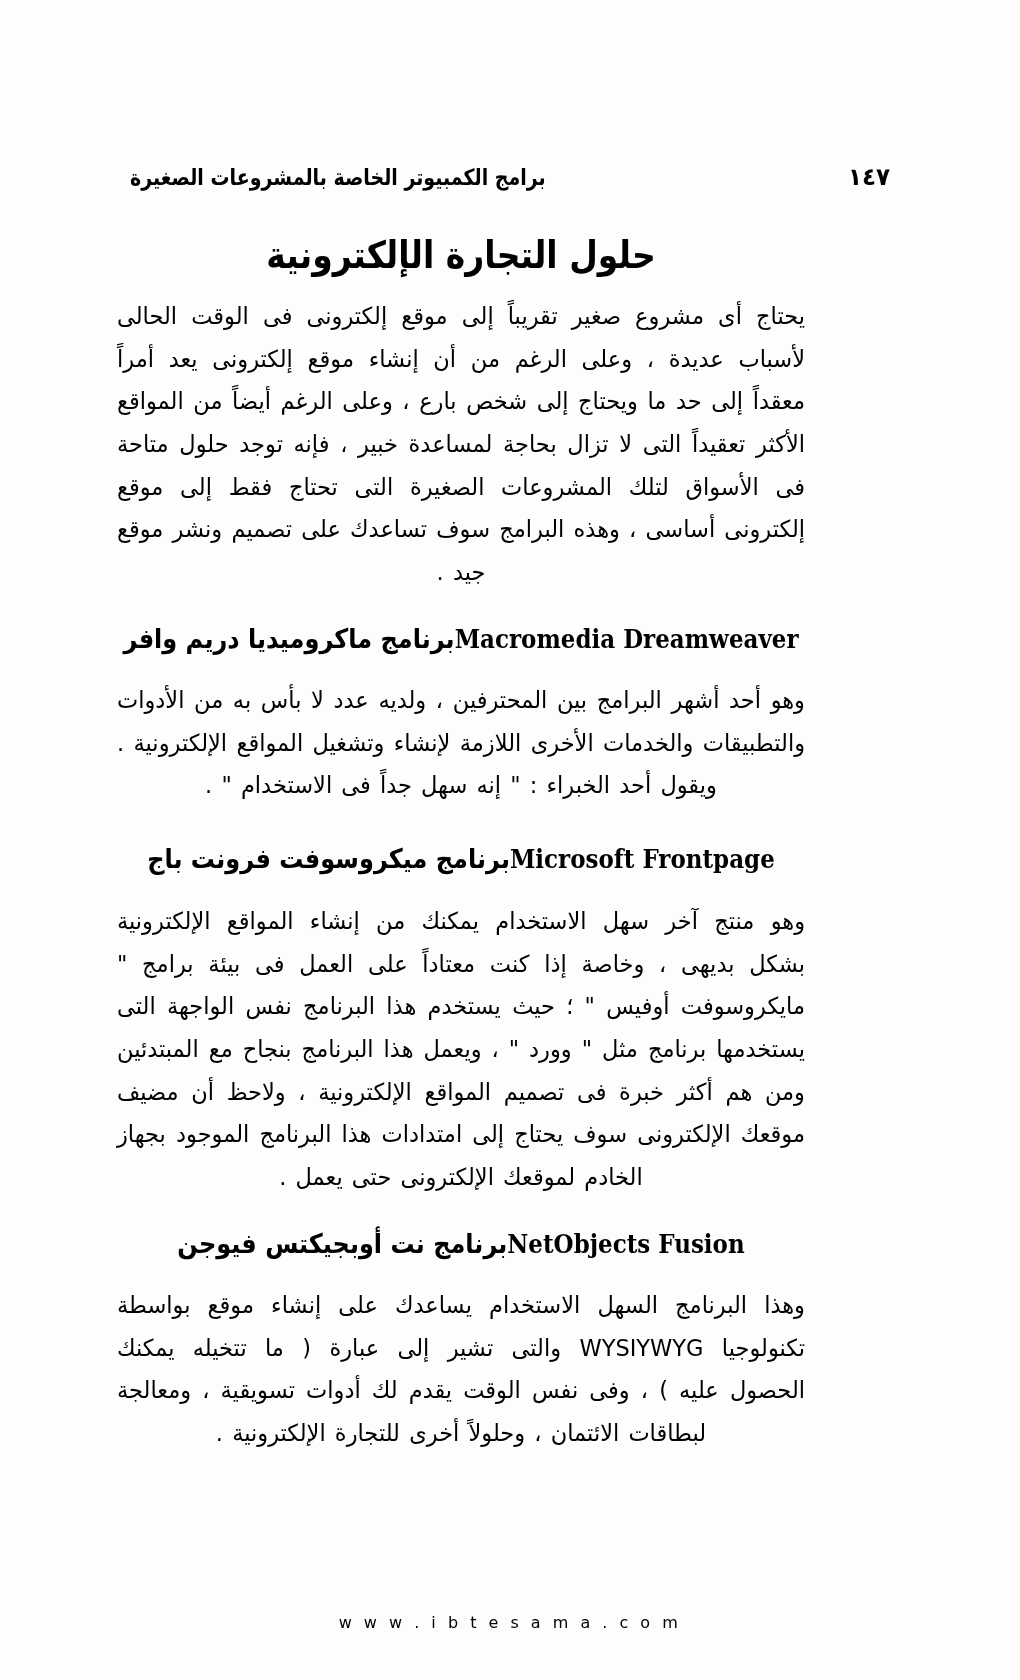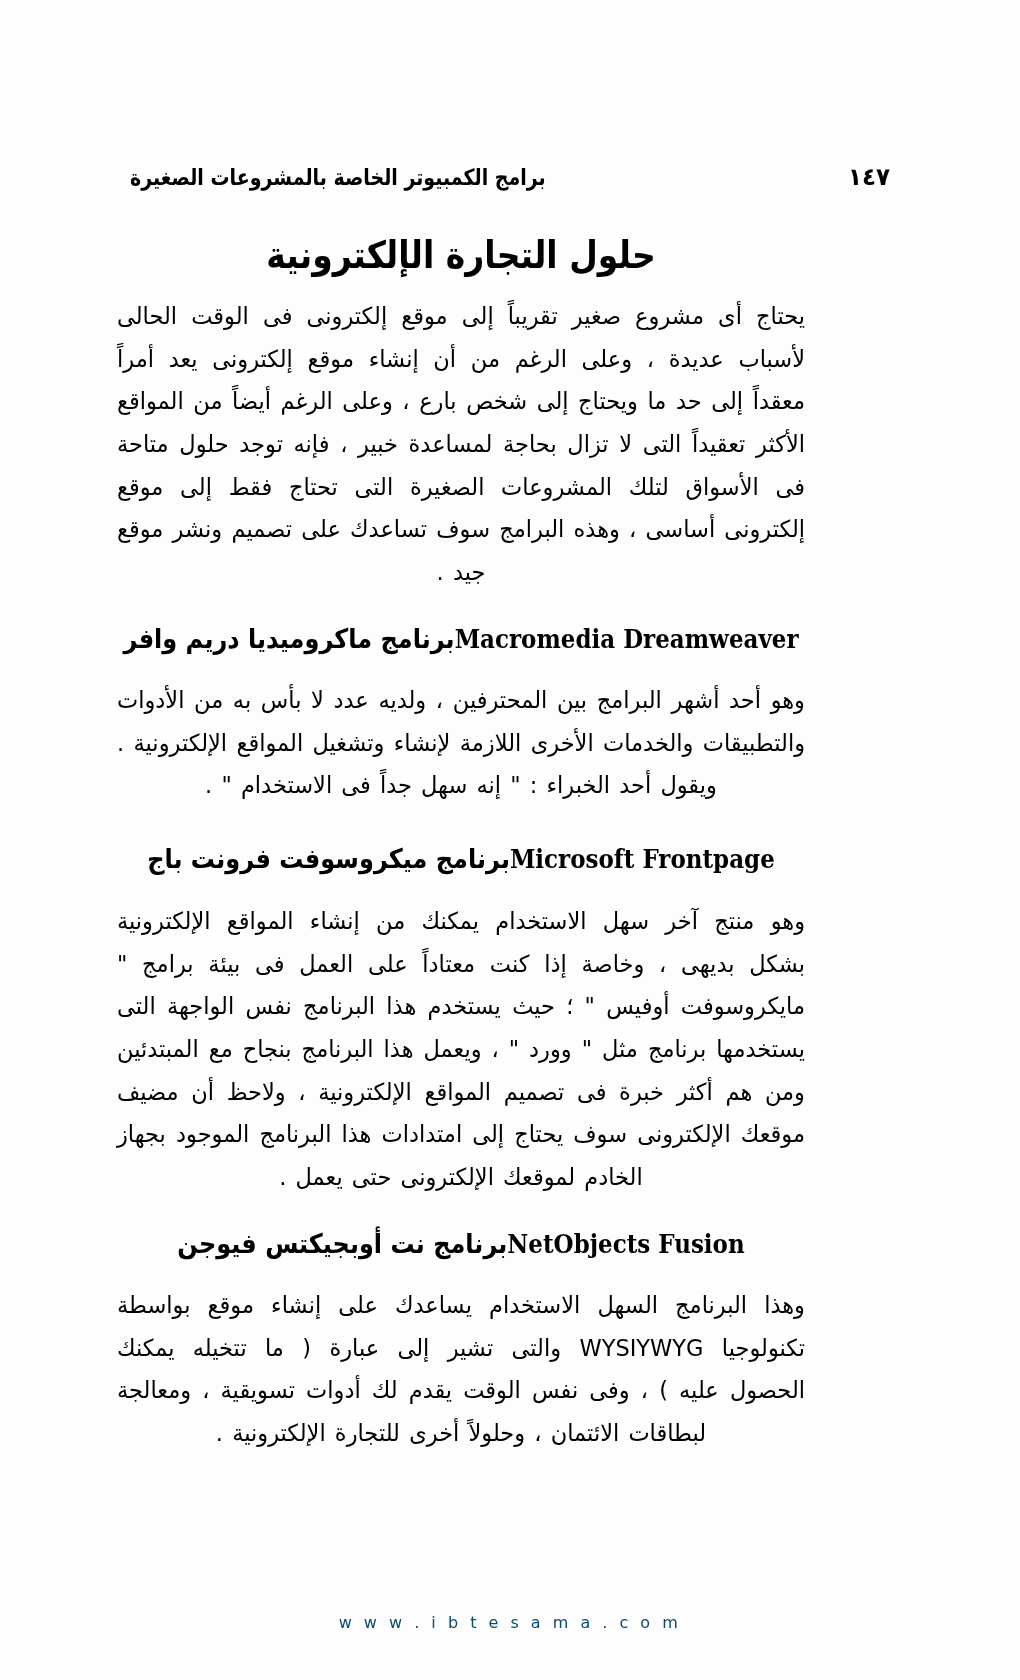--- a/index.html
+++ b/index.html
@@ -162,15 +162,15 @@
 
     <div class="section">
       <h2 class="section-heading">
         <span class="latin">NetObjects Fusion</span><span>برنامج نت أوبجيكتس فيوجن</span>
       </h2>
       <p class="body-text">وهذا البرنامج السهل الاستخدام يساعدك على إنشاء موقع بواسطة تكنولوجيا WYSIYWYG والتى تشير إلى عبارة ( ما تتخيله يمكنك الحصول عليه ) ، وفى نفس الوقت يقدم لك أدوات تسويقية ، ومعالجة لبطاقات الائتمان ، وحلولاً أخرى للتجارة الإلكترونية .</p>
     </div>
 
   </div>
 
-  <div class="watermark" style="color: #0c4a6e;">w w w . i b t e s a m a . c o m</div>
+  <div class="watermark" style="color: #000000;">w w w . i b t e s a m a . c o m</div>
 
 </div>
 
 </body></html>

